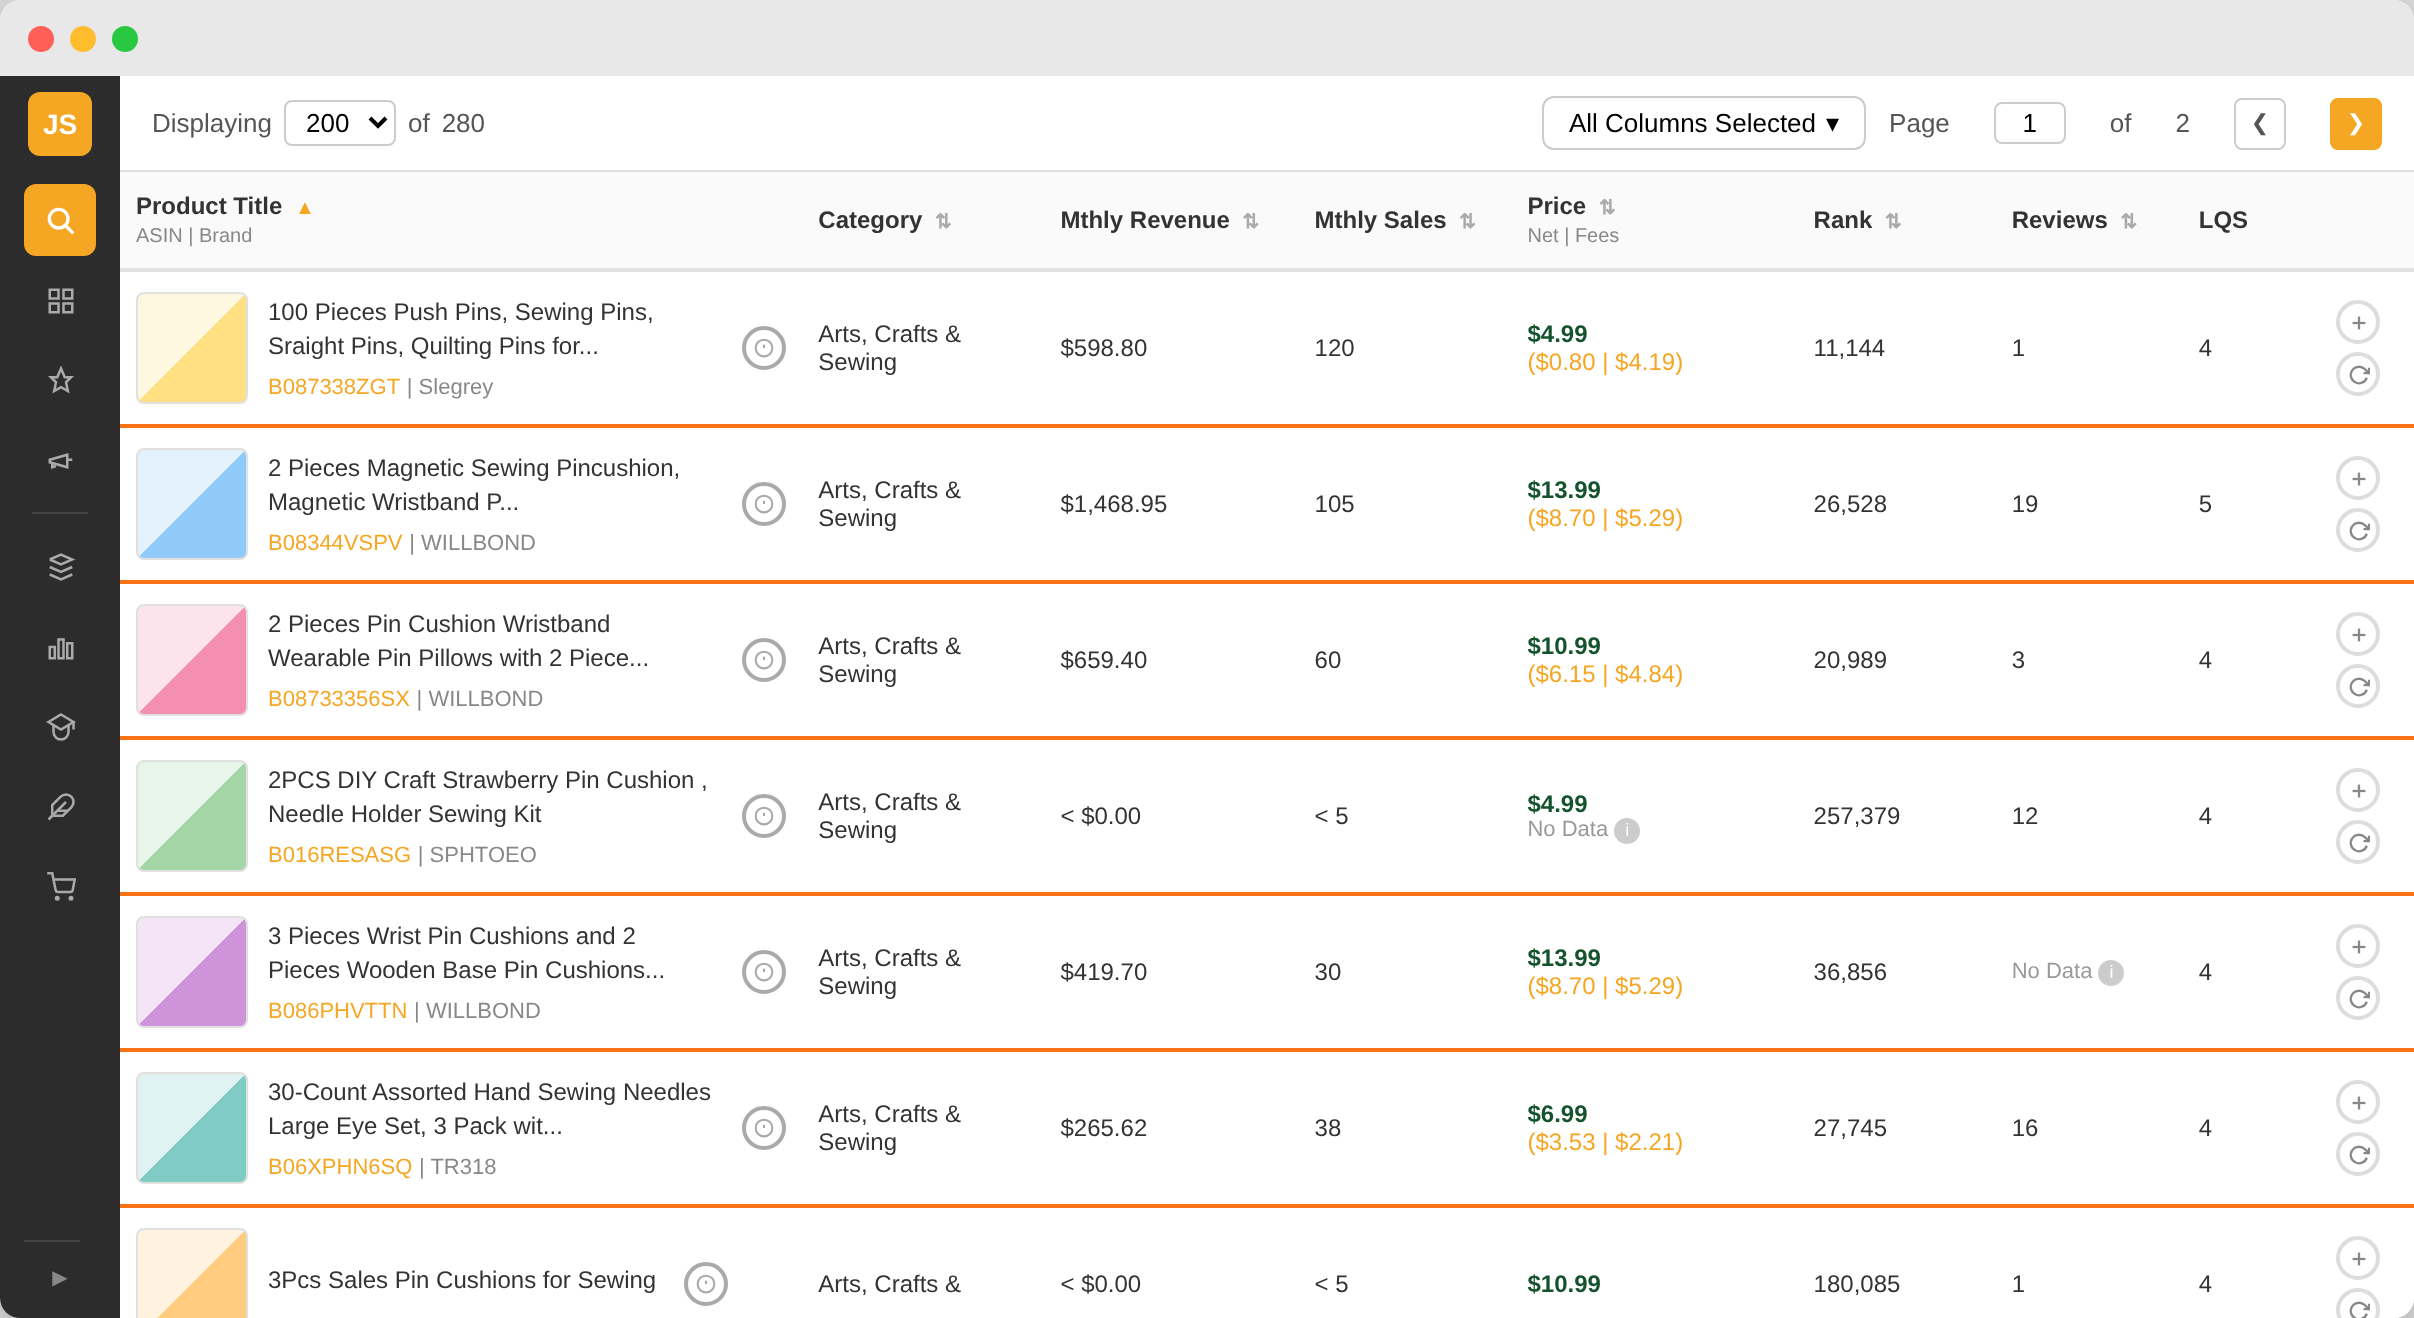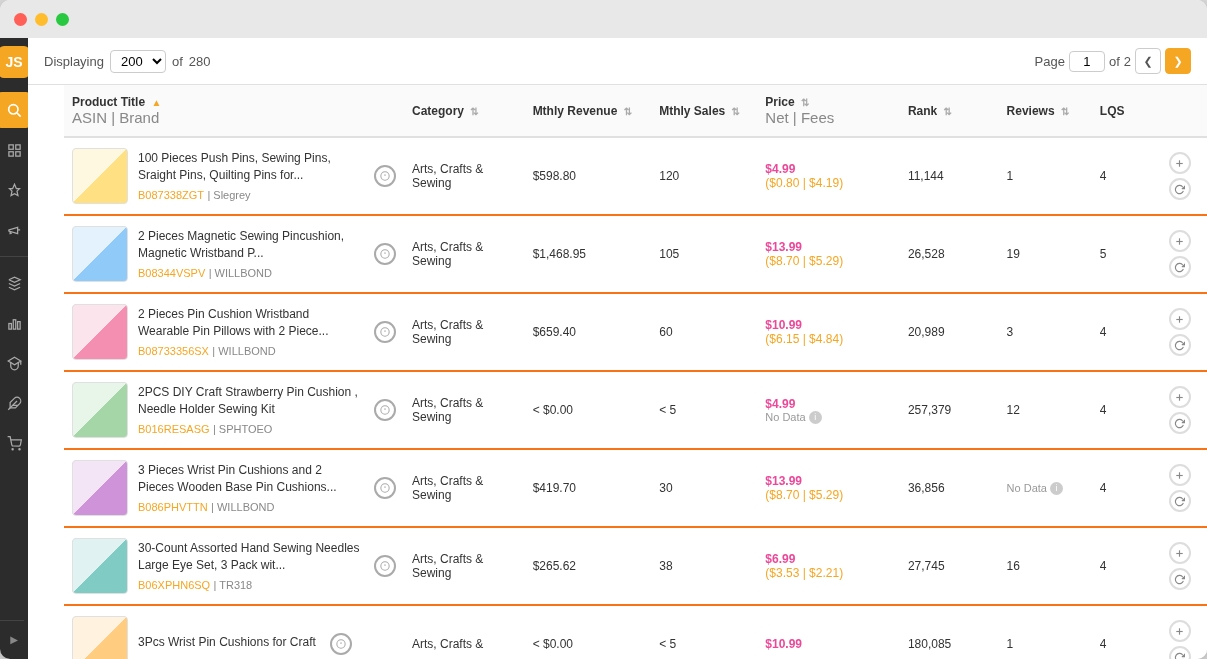--- a/index.html
+++ b/index.html
@@ -30,21 +30,21 @@
     .tl-yellow { background: #ffbd2e; }
     .tl-green { background: #28c940; }
 
     .app-body {
       display: flex;
       flex: 1;
       overflow: hidden;
     }
 
     .sidebar {
-      width: 28px;
+      width: 60px;
       background: #2c2c2c;
       display: flex;
       flex-direction: column;
       align-items: center;
       padding: 8px 0;
       flex-shrink: 0;
     }
     .sidebar-logo {
       width: 32px;
       height: 32px;
@@ -137,21 +137,21 @@
       padding: 5px 12px;
       font-size: 13px;
       cursor: pointer;
       display: flex;
       align-items: center;
       gap: 5px;
     }
     .page-nav {
       display: flex;
       align-items: center;
-      gap: 4px;
+      gap: 22px;
       font-size: 13px;
       color: #555;
     }
     .page-input {
       width: 36px;
       text-align: center;
       border: 1px solid #ccc;
       border-radius: 4px;
       padding: 2px 4px;
       font-size: 13px;
@@ -172,21 +172,20 @@
     .page-btn.active-nav {
       background: #f5a623;
       border-color: #f5a623;
       color: white;
     }
 
     .table-container {
       flex: 1;
       overflow-y: auto;
       overflow-x: hidden;
-      padding-left: 36px;
     }
 
     table {
       width: 100%;
       border-collapse: collapse;
     }
     thead th {
       background: #fafafa;
       border-bottom: 2px solid #e0e0e0;
       padding: 10px 8px;
@@ -195,21 +194,21 @@
       color: #333;
       font-size: 12px;
       white-space: nowrap;
       position: sticky;
       top: 0;
       z-index: 10;
     }
     thead th .col-sub {
       font-weight: 400;
       color: #888;
-      font-size: 15px;
+      font-size: 10px;
     }
     thead th .sort-icon {
       color: #aaa;
       font-size: 10px;
       margin-left: 3px;
     }
     thead th .sort-icon.asc {
       color: #f5a623;
     }
     .col-product { width: 310px; }
@@ -261,21 +260,21 @@
       font-size: 11px;
       cursor: pointer;
     }
     .product-brand {
       color: #888;
       font-size: 11px;
     }
 
     .price-main {
       font-weight: 600;
-      color: #ec4899;
+      color: #14532d;
     }
     .price-fees {
       color: #f5a623;
       font-size: 12px;
     }
 
     .no-data {
       color: #999;
       font-size: 11px;
       display: flex;
@@ -418,20 +417,24 @@
           <span>Displaying</span>
           <select class="display-count-select">
             <option>200</option>
             <option>50</option>
             <option>100</option>
           </select>
           <span>of</span>
           <span>280</span>
         </div>
         <div class="toolbar-right">
+          <button class="columns-btn">
+            <span>All Columns Selected</span>
+            <span>▾</span>
+          </button>
           <div class="page-nav">
             <span>Page</span>
             <input class="page-input" type="text" value="1" style="">
             <span>of</span>
             <span>2</span>
             <button class="page-btn">❮</button>
             <button class="page-btn active-nav">❯</button>
           </div>
         </div>
       </div>
@@ -759,21 +762,21 @@
       </div>
     </div>
   </td>
               </tr>
               <tr>
                 <td class="col-product">
     <div class="product-cell">
       <div class="product-thumb" style="background:linear-gradient(135deg,#fff3e0 50%,#ffcc80 50%)">
       </div>
       <div class="product-info">
-        <div class="product-title">3Pcs Wrist Pin Cushions for Craft</div>
+        <div class="product-title">3Pcs Sales Pin Cushions for Sewing</div>
         <div>
           <span class="product-asin"></span>
           
         </div>
       </div>
       <div class="badge-download" style="margin-left:4px;flex-shrink:0;">
         <svg width="10" height="10" viewBox="0 0 24 24" fill="none" stroke="#aaa" stroke-width="2.5">
                         <circle cx="12" cy="12" r="10"></circle>
                         <line x1="12" y1="8" x2="12" y2="12"></line>
                         <line x1="12" y1="16" x2="12.01" y2="16" stroke-width="3"></line>

